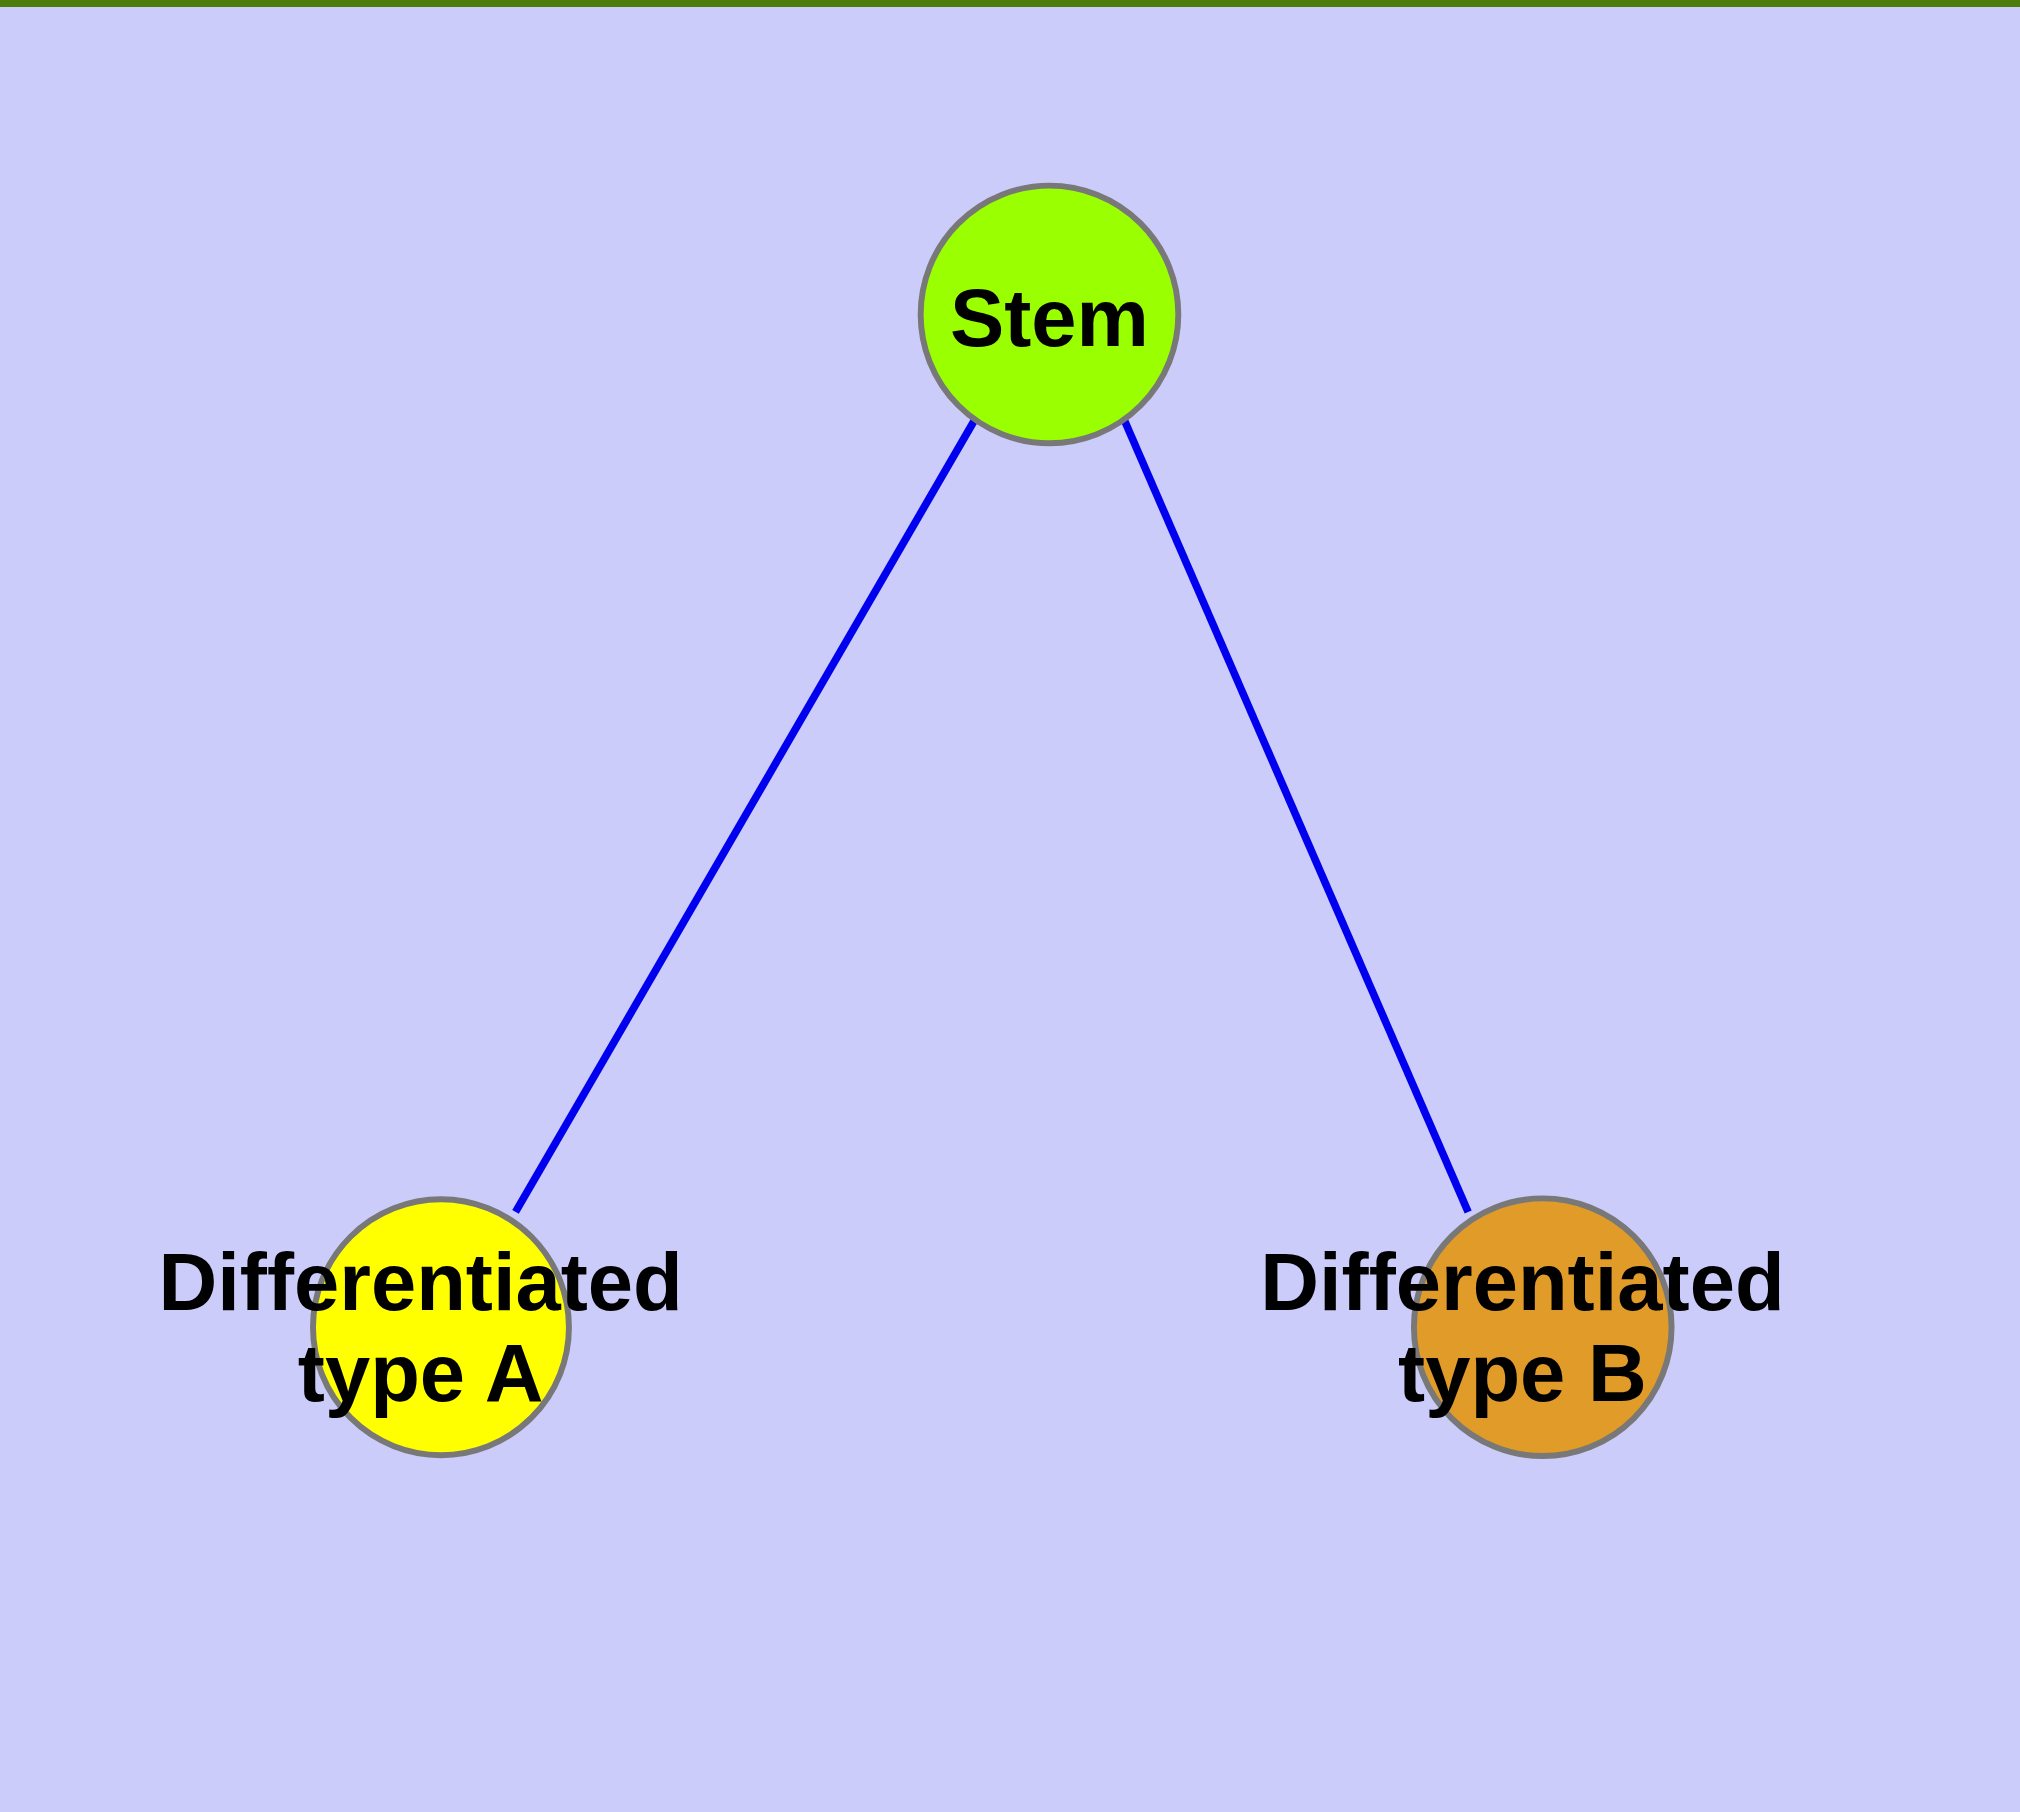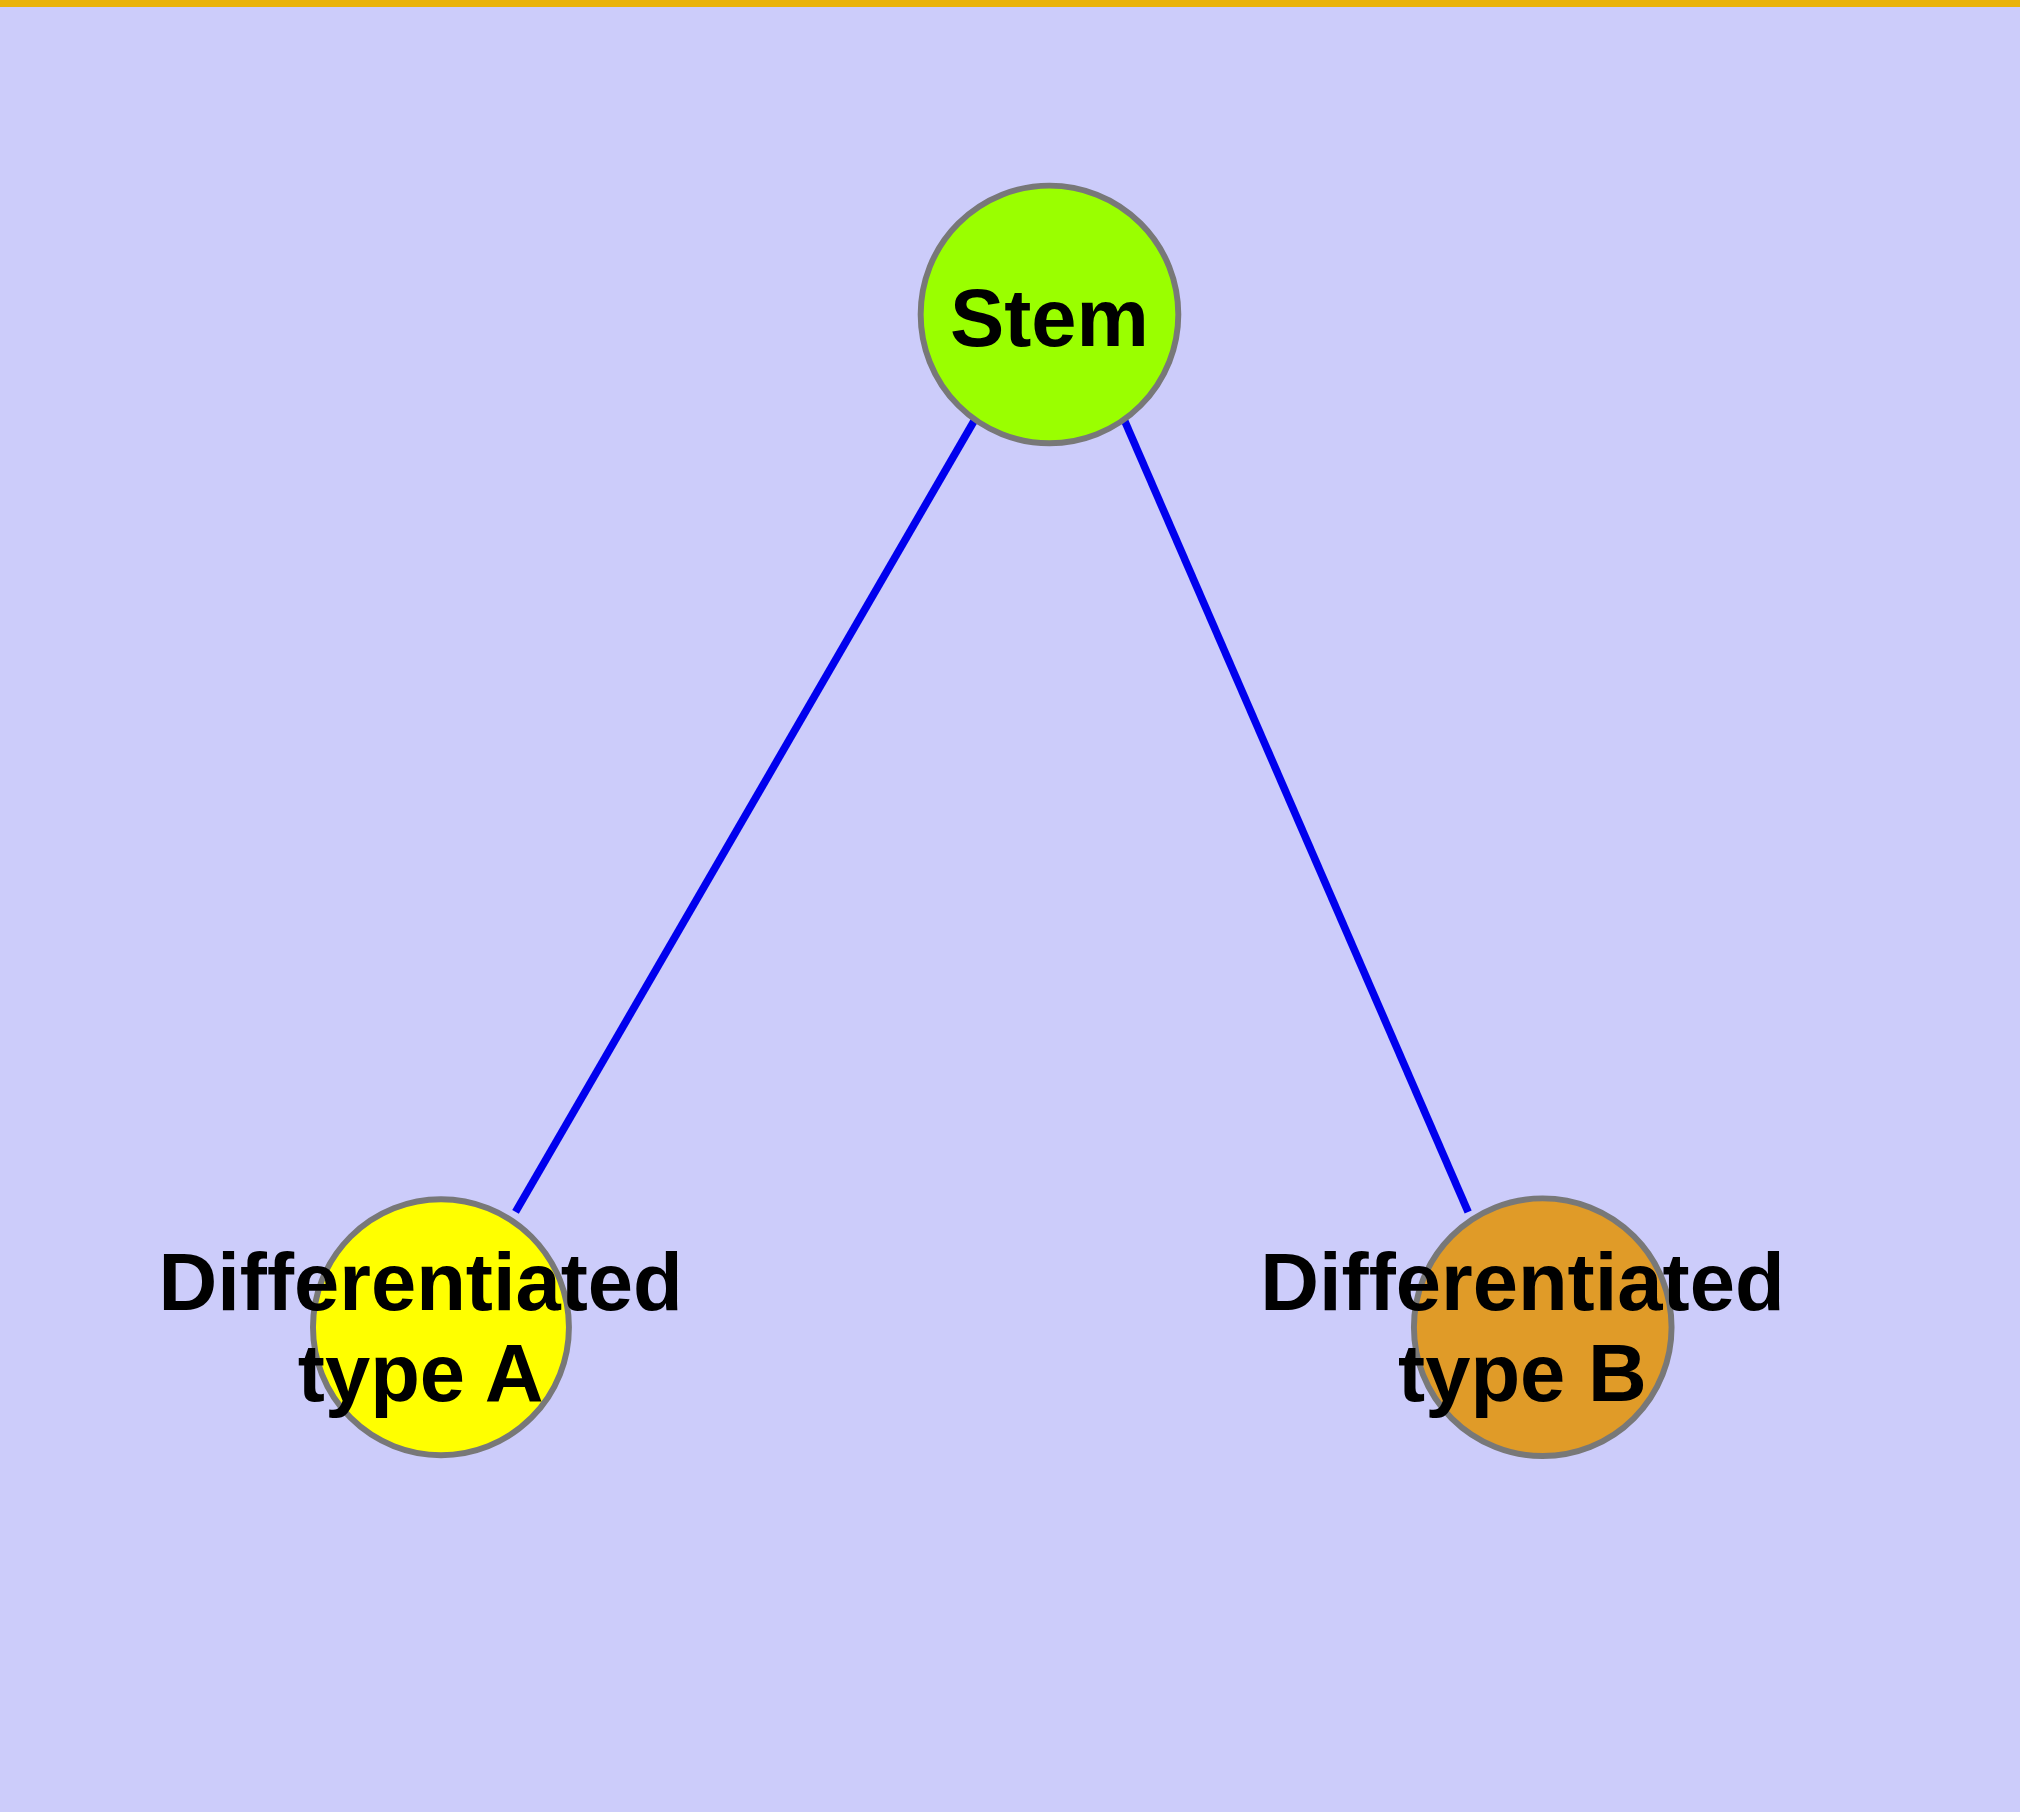--- a/index.html
+++ b/index.html
@@ -47,21 +47,21 @@
     fill: #000000;
     text-anchor: middle;
     dominant-baseline: middle;
     paint-order: normal;
     white-space: pre;
   }
 </style>
 </head>
 <body>
 
-<div id="stage" style="width: 2021px; height: 1812px; background: #eab308;">
+<div id="stage" style="width: 2021px; height: 1812px; background: #4d7c0f;">
 
   <div id="canvas-bg" style="background: rgb(204, 204, 250);"></div>
 
   <svg id="graph-svg" viewBox="0 0 2384 2138" xmlns="http://www.w3.org/2000/svg">
 
     <g>
       <line class="edge-line" x1="1150" y1="495" x2="608" y2="1430" stroke="#0000ee" stroke-width="9"></line>
       <line class="edge-line" x1="1326" y1="495" x2="1732" y2="1430" stroke="#0000ee" stroke-width="9"></line>
     </g>
 

